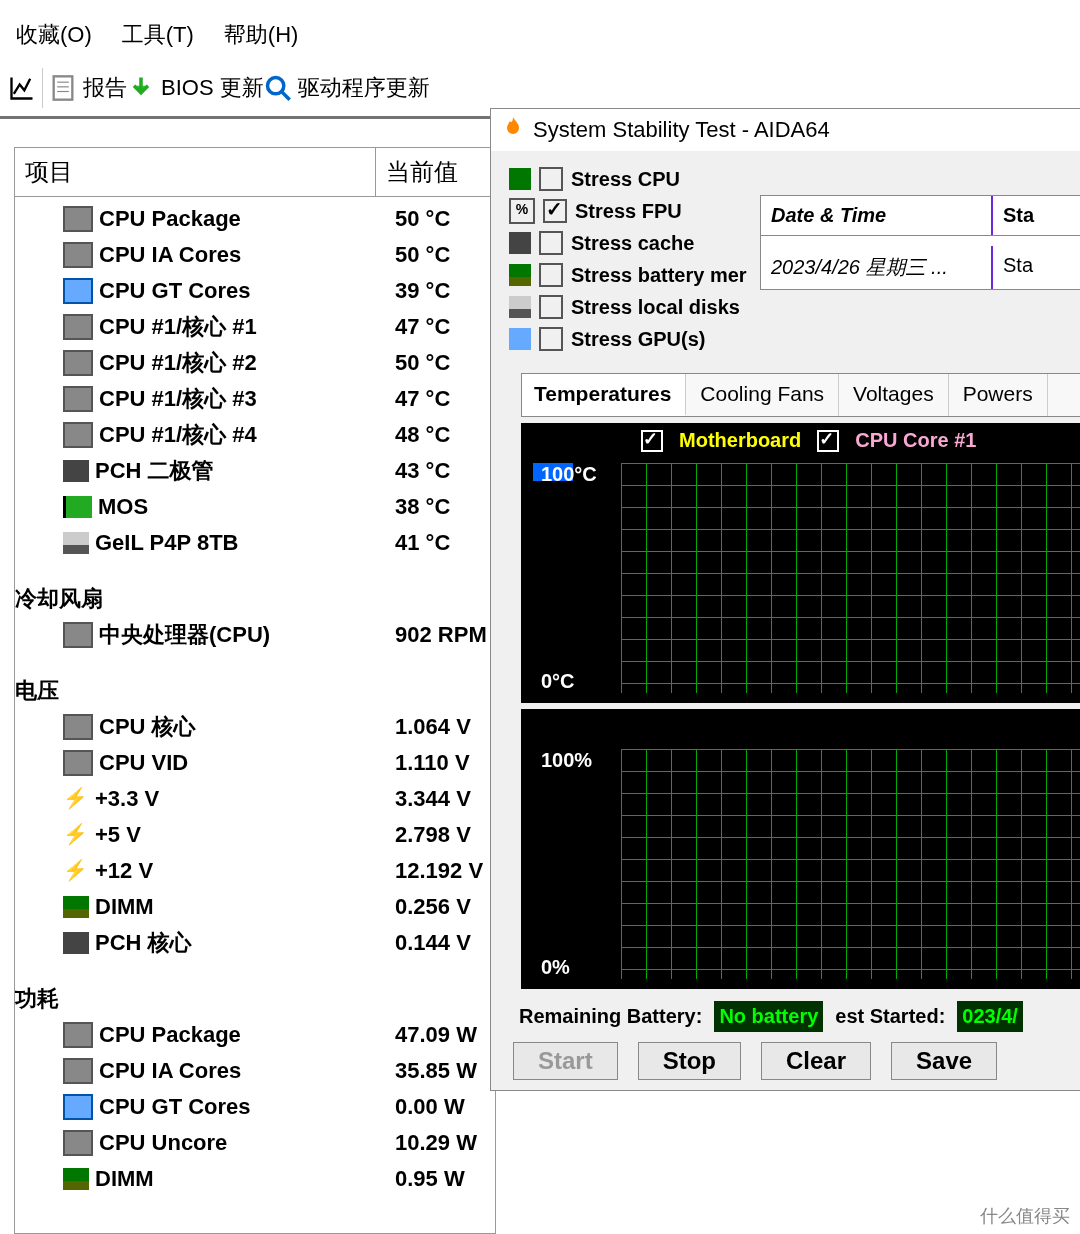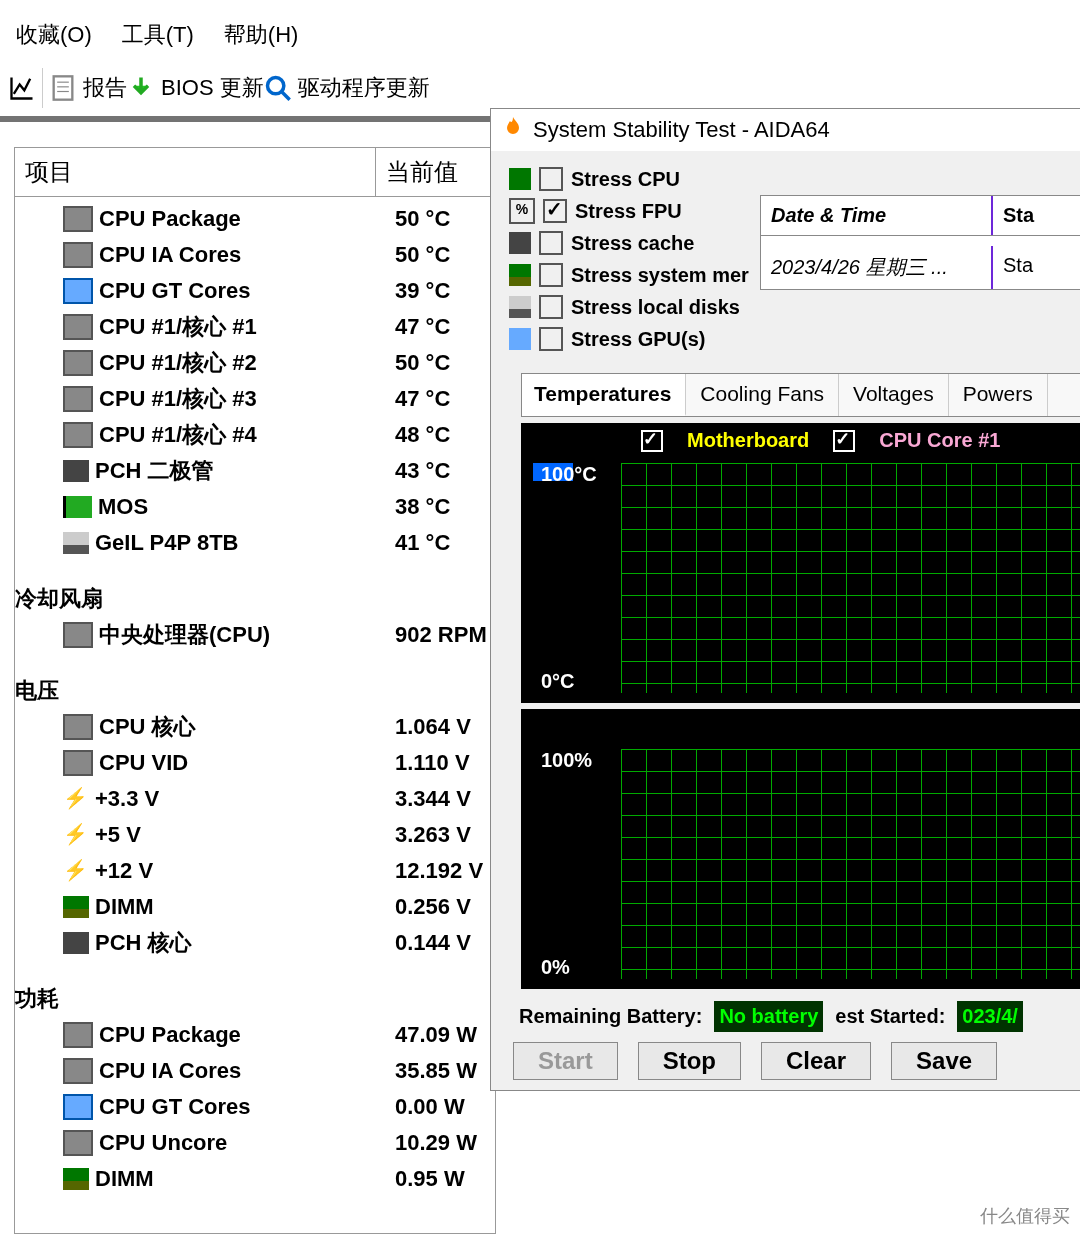--- a/index.html
+++ b/index.html
@@ -15,21 +15,21 @@
 .menubar {
   display: flex;
   gap: 30px;
   padding: 20px 16px 10px 16px;
   font-size: 22px;
 }
 .toolbar {
   display: flex;
   align-items: center;
   padding: 8px 8px;
-  border-bottom: 6px solid #737373;
+  border-bottom: 3px solid #737373;
 }
 .tb-sep { width: 1px; height: 40px; background: #ccc; margin: 0 6px; }
 .tb-item { display: flex; align-items: center; gap: 6px; font-size: 22px; }
 .icon-sm { width: 28px; height: 28px; display:inline-block; }
 
 .main-panel {
   width: 480px;
   border: 1px solid #999;
   position: absolute;
   left: 14px;
@@ -68,21 +68,21 @@
 .dt-table .hrow > div { padding: 8px 10px; font-weight:bold; }
 .dt-table .hc1 { width: 210px; border-right:2px solid #6d28d9;font-style:italic;}
 .dt-table .drow { display:flex;margin-top:10px; }
 .dt-table .drow > div { padding: 8px 10px; }
 
 .tabs { display:flex; border: 1px solid #888; background:#f8f8f8; margin-top: 18px; margin-left: 12px;}
 .tabs > div { padding: 8px 14px; font-size: 21px; border-right: 1px solid #ccc; }
 .tabs > div.active { background: #fff; border-bottom: 2px solid #fff; font-weight:bold;padding-left:12px;}
 
 .chart { background: #000; margin: 6px 0 6px 12px; position: relative; height: 280px; }
-.chart .legend { position: absolute; top: 6px; left: 120px; color: #fff; font-weight: bold; font-size: 20px; display:flex; gap: 24px; align-items:center;}
+.chart .legend { position: absolute; top: 6px; left: 120px; color: #fff; font-weight: bold; font-size: 20px; display:flex; gap: 16px; align-items:center;}
 .chart .legend .cb { width:18px; height:18px; border: 2px solid #fff; display:inline-block; position:relative; }
 .chart .legend .cb::after{ content:"✓"; position:absolute; top:-4px; left:0; font-size:18px; }
 .chart .ylabel { position:absolute; color:#fff; left: 20px; font-weight:bold; font-size:20px; }
 .chart .grid { position:absolute; top: 40px; left: 100px; right: 0; bottom: 10px;
   background-image:
     repeating-linear-gradient(to right, #0a0 0, #0a0 1px, transparent 1px, transparent 25px),
     repeating-linear-gradient(to bottom, #0a0 0, #0a0 1px, transparent 1px, transparent 22px);
 }
 .sidebar-green { position:absolute; top:40px; left:12px; width: 40px; background:#0066ff; height: 18px; }
 
@@ -243,21 +243,21 @@
       <div class="row">
         <span class="indent2"></span>
         <span class="icon ic-bolt">⚡</span>
         <span class="label">+3.3 V</span>
         <span class="val">3.344 V</span>
       </div>
       <div class="row">
         <span class="indent2"></span>
         <span class="icon ic-bolt">⚡</span>
         <span class="label">+5 V</span>
-        <span class="val">3.263 V</span>
+        <span class="val">2.798 V</span>
       </div>
       <div class="row">
         <span class="indent2"></span>
         <span class="icon ic-bolt">⚡</span>
         <span class="label">+12 V</span>
         <span class="val">12.192 V</span>
       </div>
       <div class="row">
         <span class="indent2"></span>
         <span class="icon ic-ram"></span>
@@ -330,21 +330,21 @@
           <span>Stress FPU</span>
         </div>
         <div class="stress-row">
           <span class="icon ic-pch" style="width:22px;height:22px"></span>
           <span class="checkbox "></span>
           <span>Stress cache</span>
         </div>
         <div class="stress-row">
           <span class="icon ic-ram" style="width:22px;height:22px"></span>
           <span class="checkbox "></span>
-          <span>Stress system mer</span>
+          <span>Stress battery mer</span>
         </div>
         <div class="stress-row">
           <span class="icon ic-drive" style="width:22px;height:22px"></span>
           <span class="checkbox "></span>
           <span>Stress local disks</span>
         </div>
         <div class="stress-row">
           <span class="icon ic-gpu" style="width:22px;height:22px"></span>
           <span class="checkbox "></span>
           <span>Stress GPU(s)</span>

